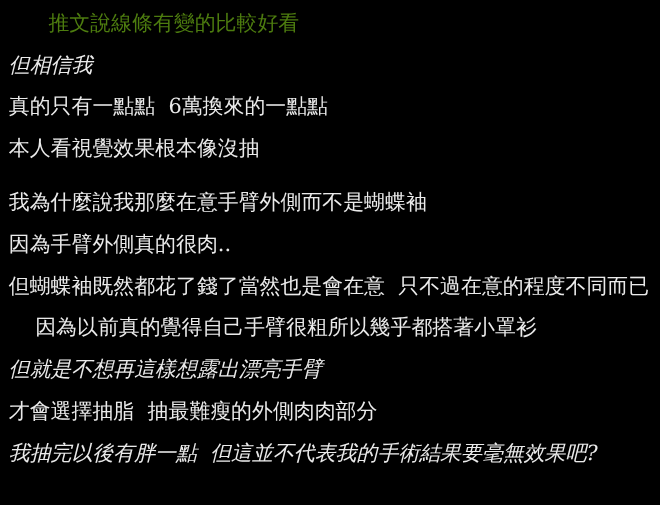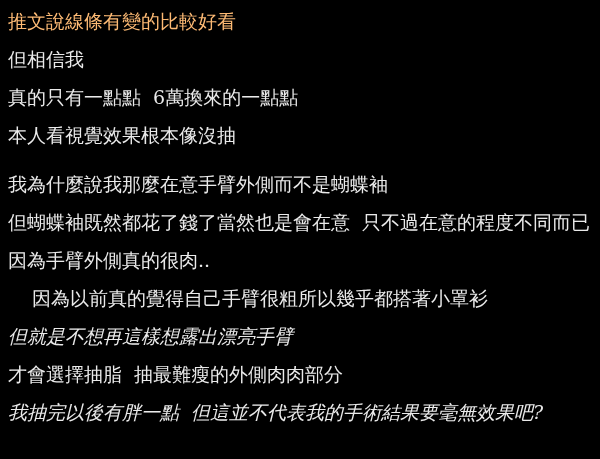--- a/index.html
+++ b/index.html
@@ -28,24 +28,24 @@
     white-space: pre; 
     font-weight: 400;
     
     -webkit-font-smoothing: antialiased;
   }
 </style>
 </head>
 <body style="background: rgb(0, 0, 0);">
 
 <div class="post-body">
-  <div class="text-line" style="color: #fdba74;">推文說線條有變的比較好看</div>
-  <div class="text-line" style="color: rgb(234, 234, 234);">但相信我</div>
+  <div class="text-line" style="color: #4d7c0f; margin-left: 36px;">推文說線條有變的比較好看</div>
+  <div class="text-line" style="color: rgb(234, 234, 234); font-style: italic;">但相信我</div>
   <div class="text-line" style="color: rgb(234, 234, 234);">真的只有一點點  6萬換來的一點點</div>
   <div class="text-line" style="color: rgb(234, 234, 234);">本人看視覺效果根本像沒抽</div>
   <div class="text-line" style="color: rgb(234, 234, 234); margin-top: 11px;">我為什麼說我那麼在意手臂外側而不是蝴蝶袖</div>
+  <div class="text-line" style="color: rgb(234, 234, 234);">因為手臂外側真的很肉..</div>
   <div class="text-line" style="color: rgb(234, 234, 234);">但蝴蝶袖既然都花了錢了當然也是會在意  只不過在意的程度不同而已</div>
-  <div class="text-line" style="color: rgb(234, 234, 234);">因為手臂外側真的很肉..</div>
   <div class="text-line" style="color: rgb(234, 234, 234); margin-left: 24px;">因為以前真的覺得自己手臂很粗所以幾乎都搭著小罩衫</div>
   <div class="text-line" style="color: rgb(234, 234, 234); font-style: italic;">但就是不想再這樣想露出漂亮手臂</div>
   <div class="text-line" style="color: rgb(234, 234, 234);">才會選擇抽脂  抽最難瘦的外側肉肉部分</div>
   <div class="text-line" style="color: rgb(234, 234, 234); font-style: italic;">我抽完以後有胖一點  但這並不代表我的手術結果要毫無效果吧?</div>
 </div>
 
 </body></html>

